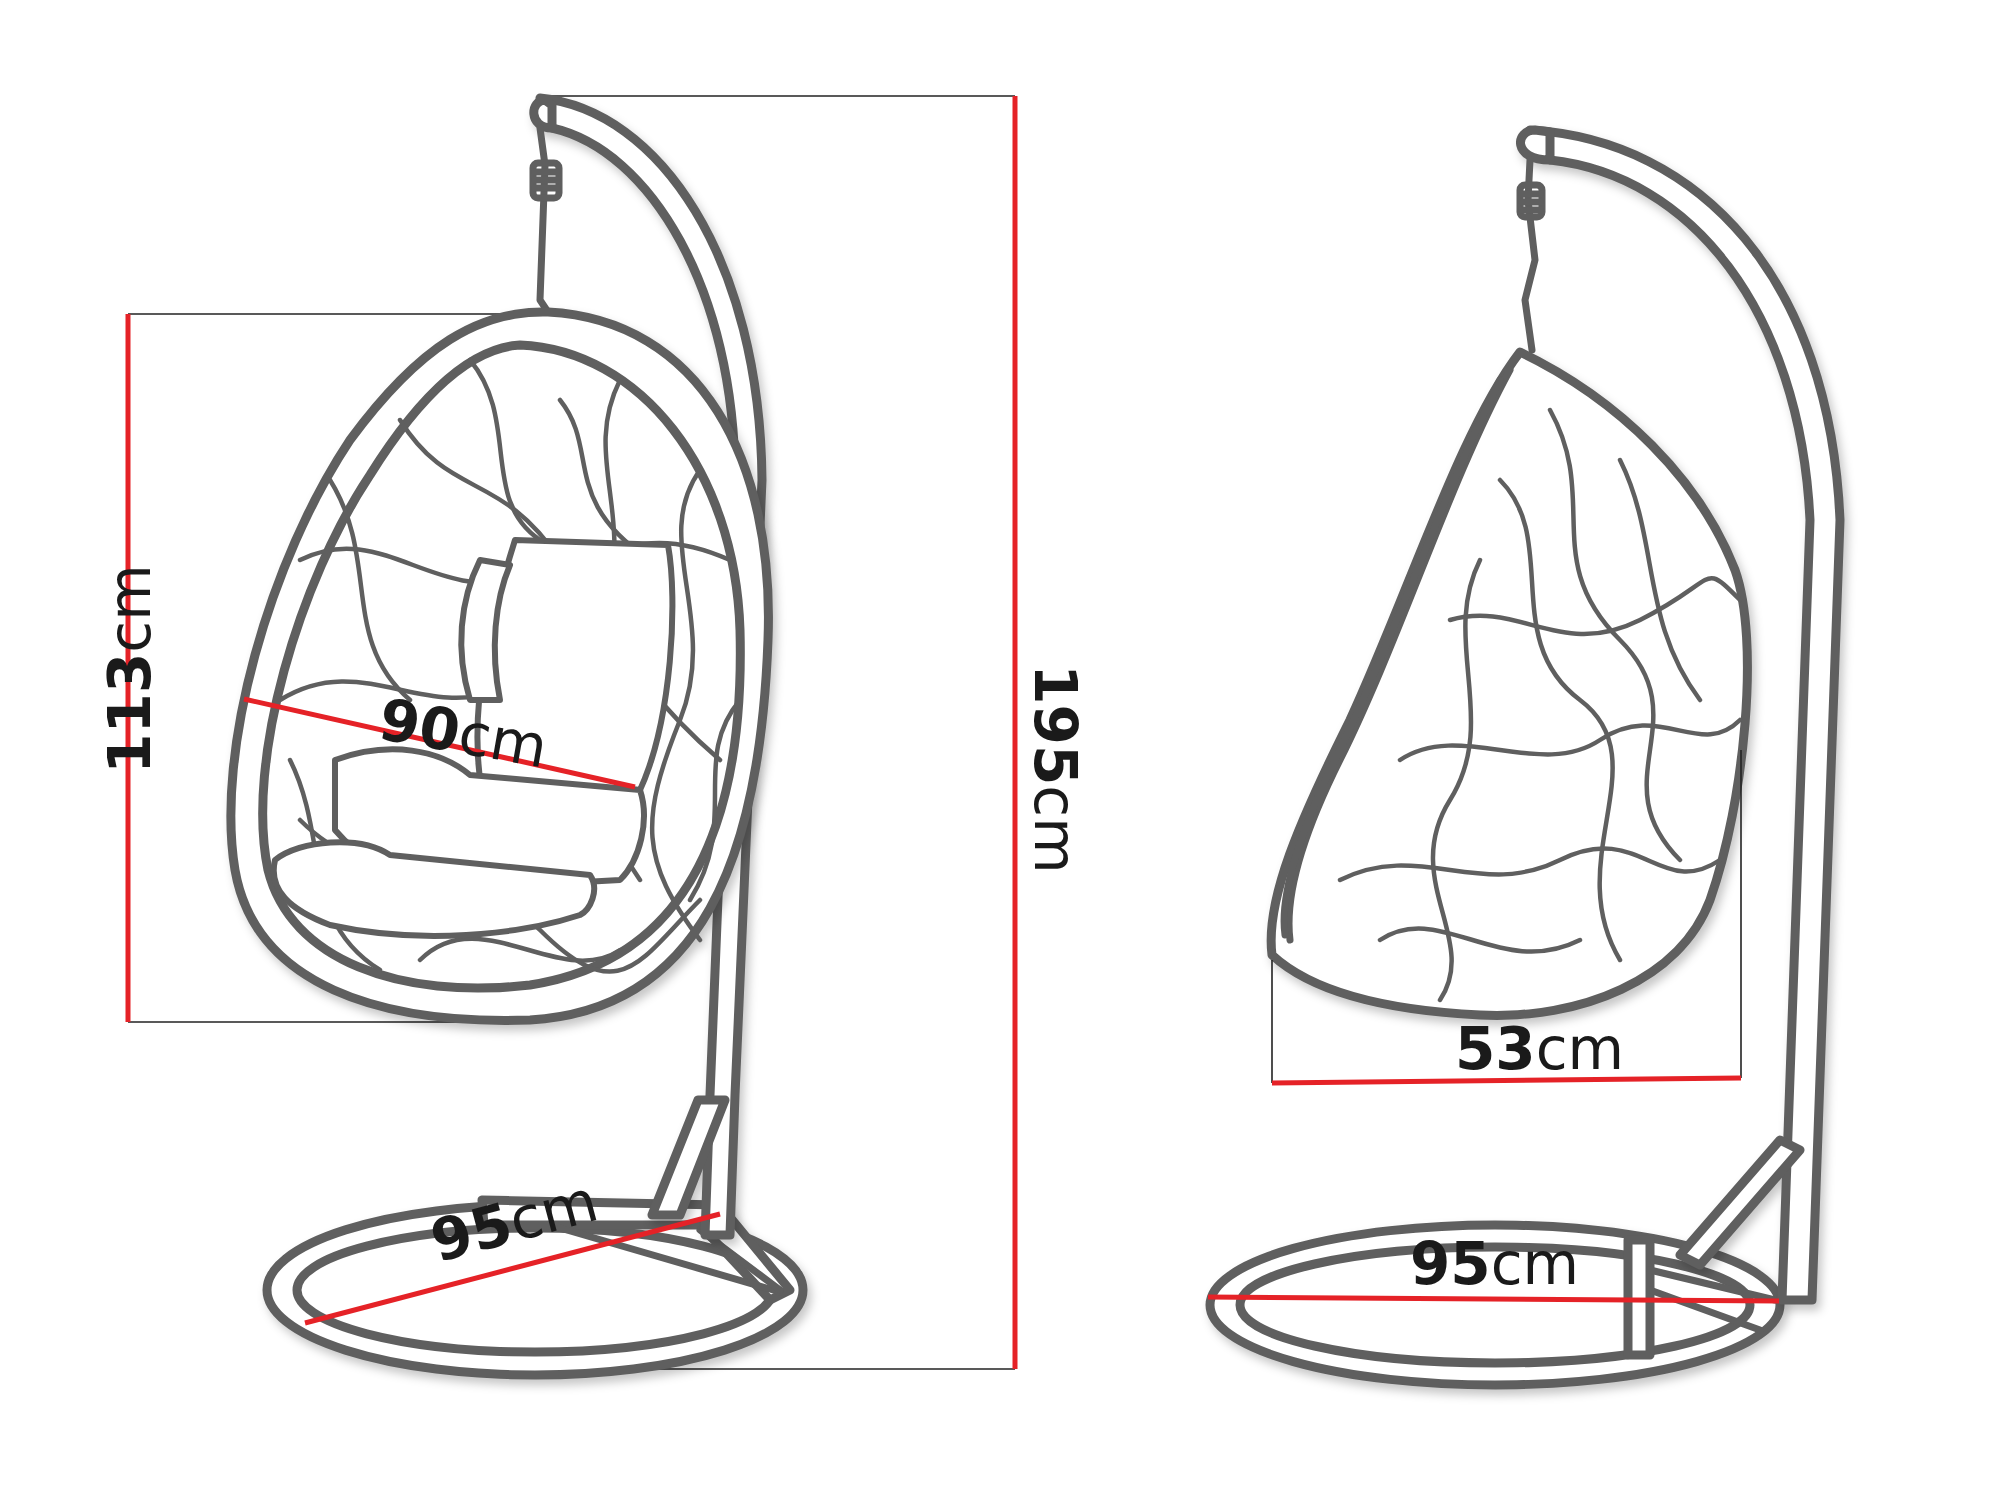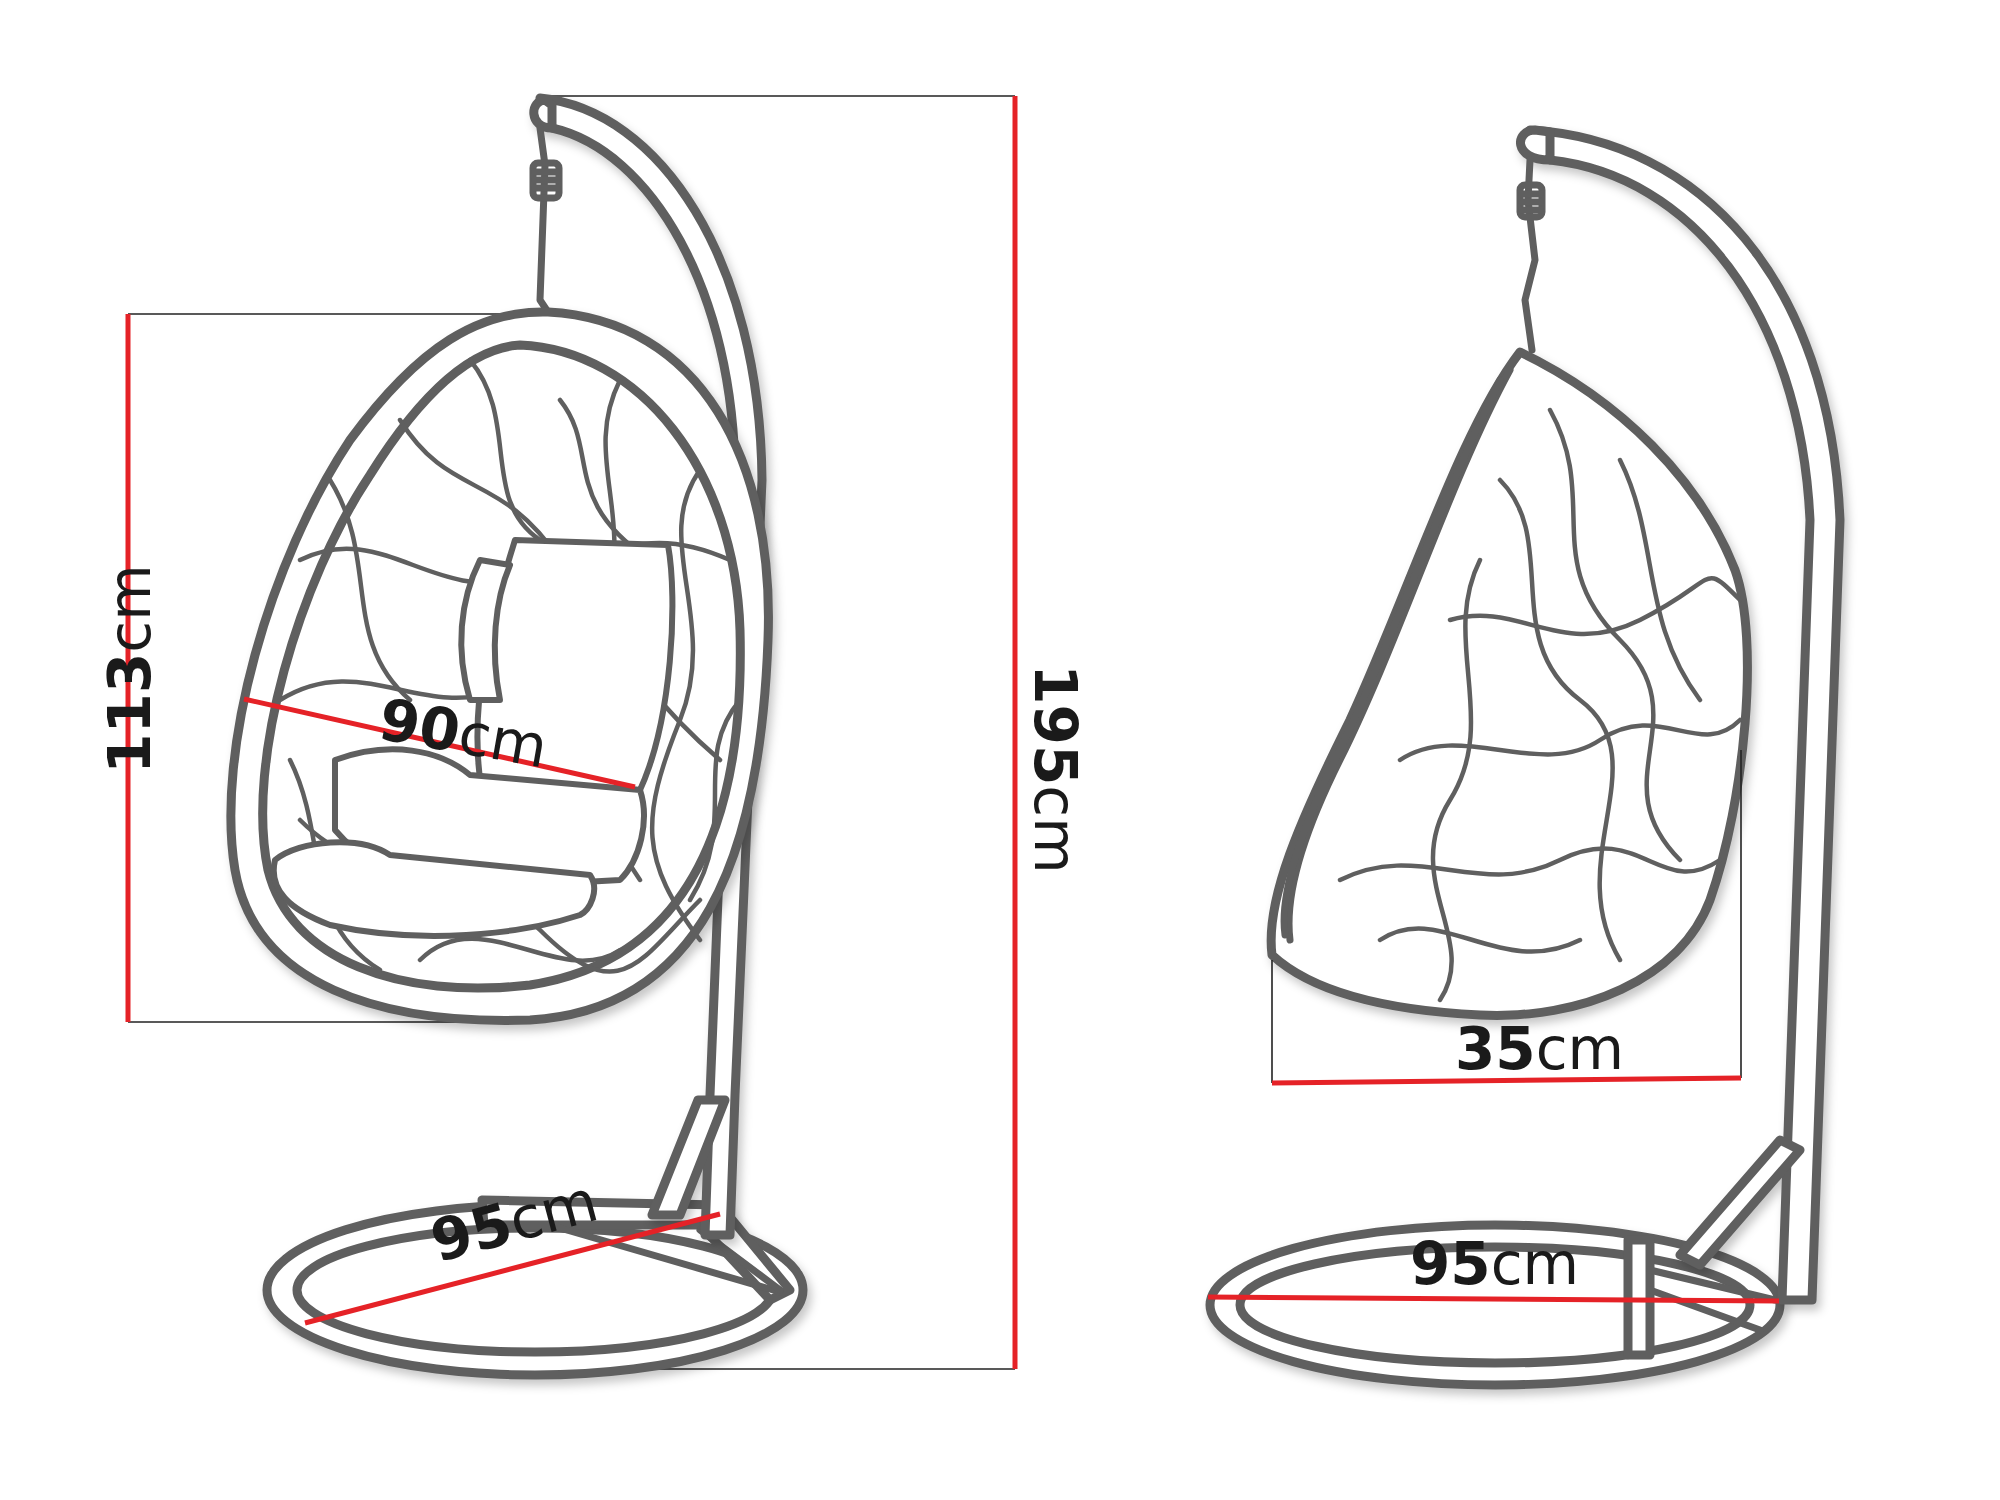--- a/index.html
+++ b/index.html
@@ -145,18 +145,18 @@
 
 <div class="label" style="left: 385px; top: 690px; transform: rotate(10deg); transform-origin: left top;">
   <span class="num">90</span><span class="unit">cm</span>
 </div>
 
 <div class="label" style="left: 425px; top: 1215px; transform: rotate(-15deg); transform-origin: left top;">
   <span class="num">95</span><span class="unit">cm</span>
 </div>
 
 <div class="label" style="left: 1455px; top: 1020px;">
-  <span class="num">35</span><span class="unit">cm</span>
+  <span class="num">53</span><span class="unit">cm</span>
 </div>
 
 <div class="label" style="left: 1410px; top: 1235px;">
   <span class="num">95</span><span class="unit">cm</span>
 </div>
 
 </body></html>

